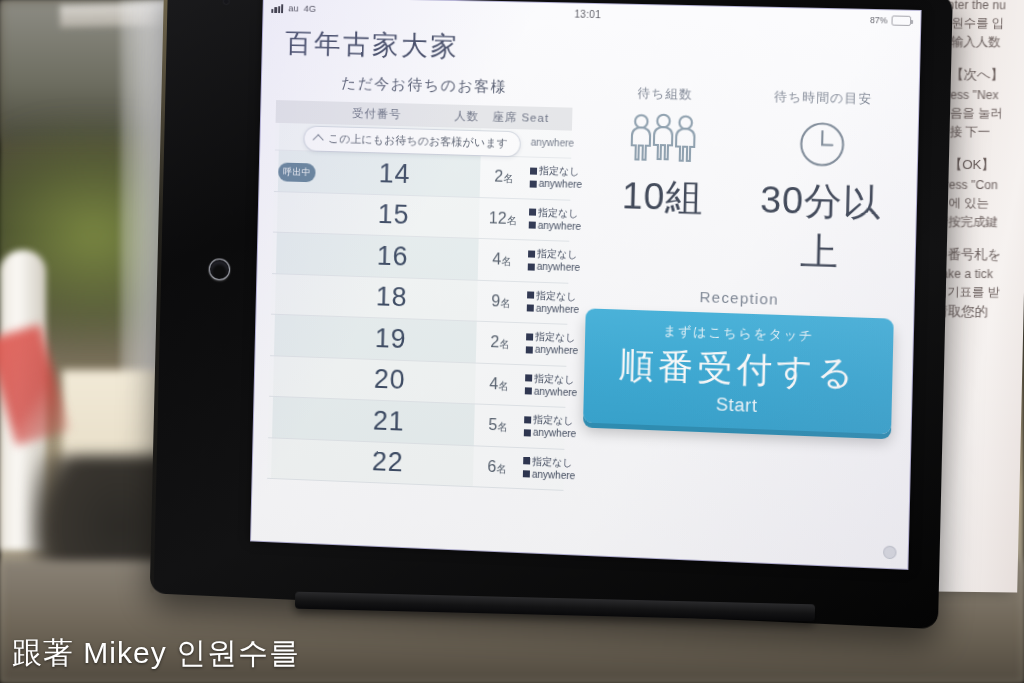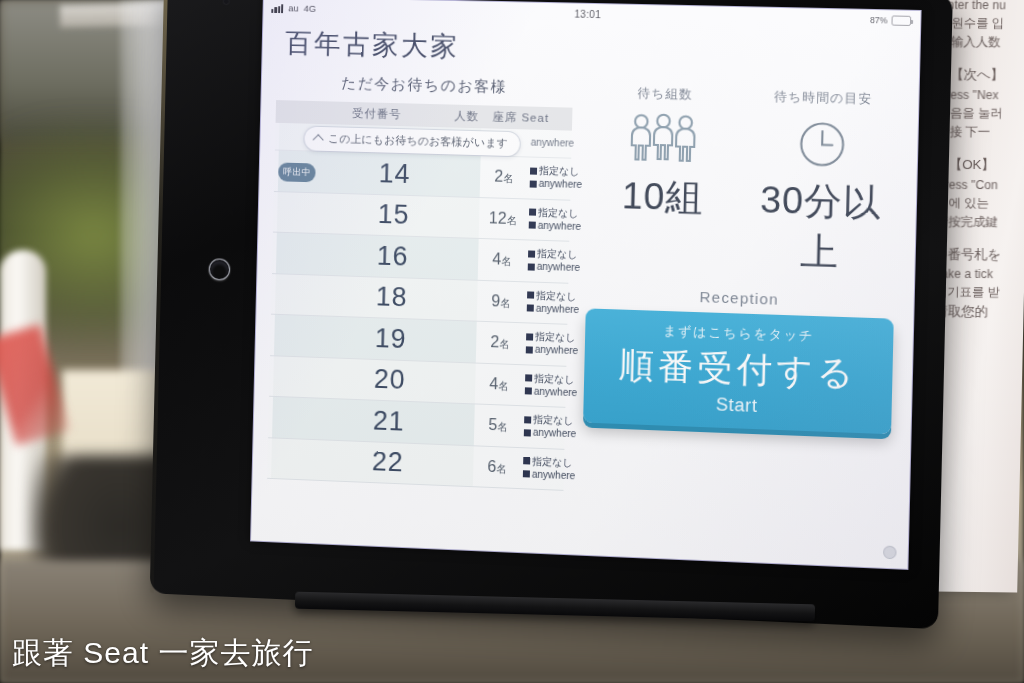--- a/index.html
+++ b/index.html
@@ -592,15 +592,15 @@
         </div>
       </div>
 
       <div class="corner-dot"></div>
       <div class="screen-tint"></div>
     </div>
   </div>
 
   <div class="stand-bar"></div>
 
-  <div class="watermark">跟著 Seat 一家去旅行</div>
+  <div class="watermark">跟著 Mikey 인원수를</div>
 
 </div>
 
 </body></html>

